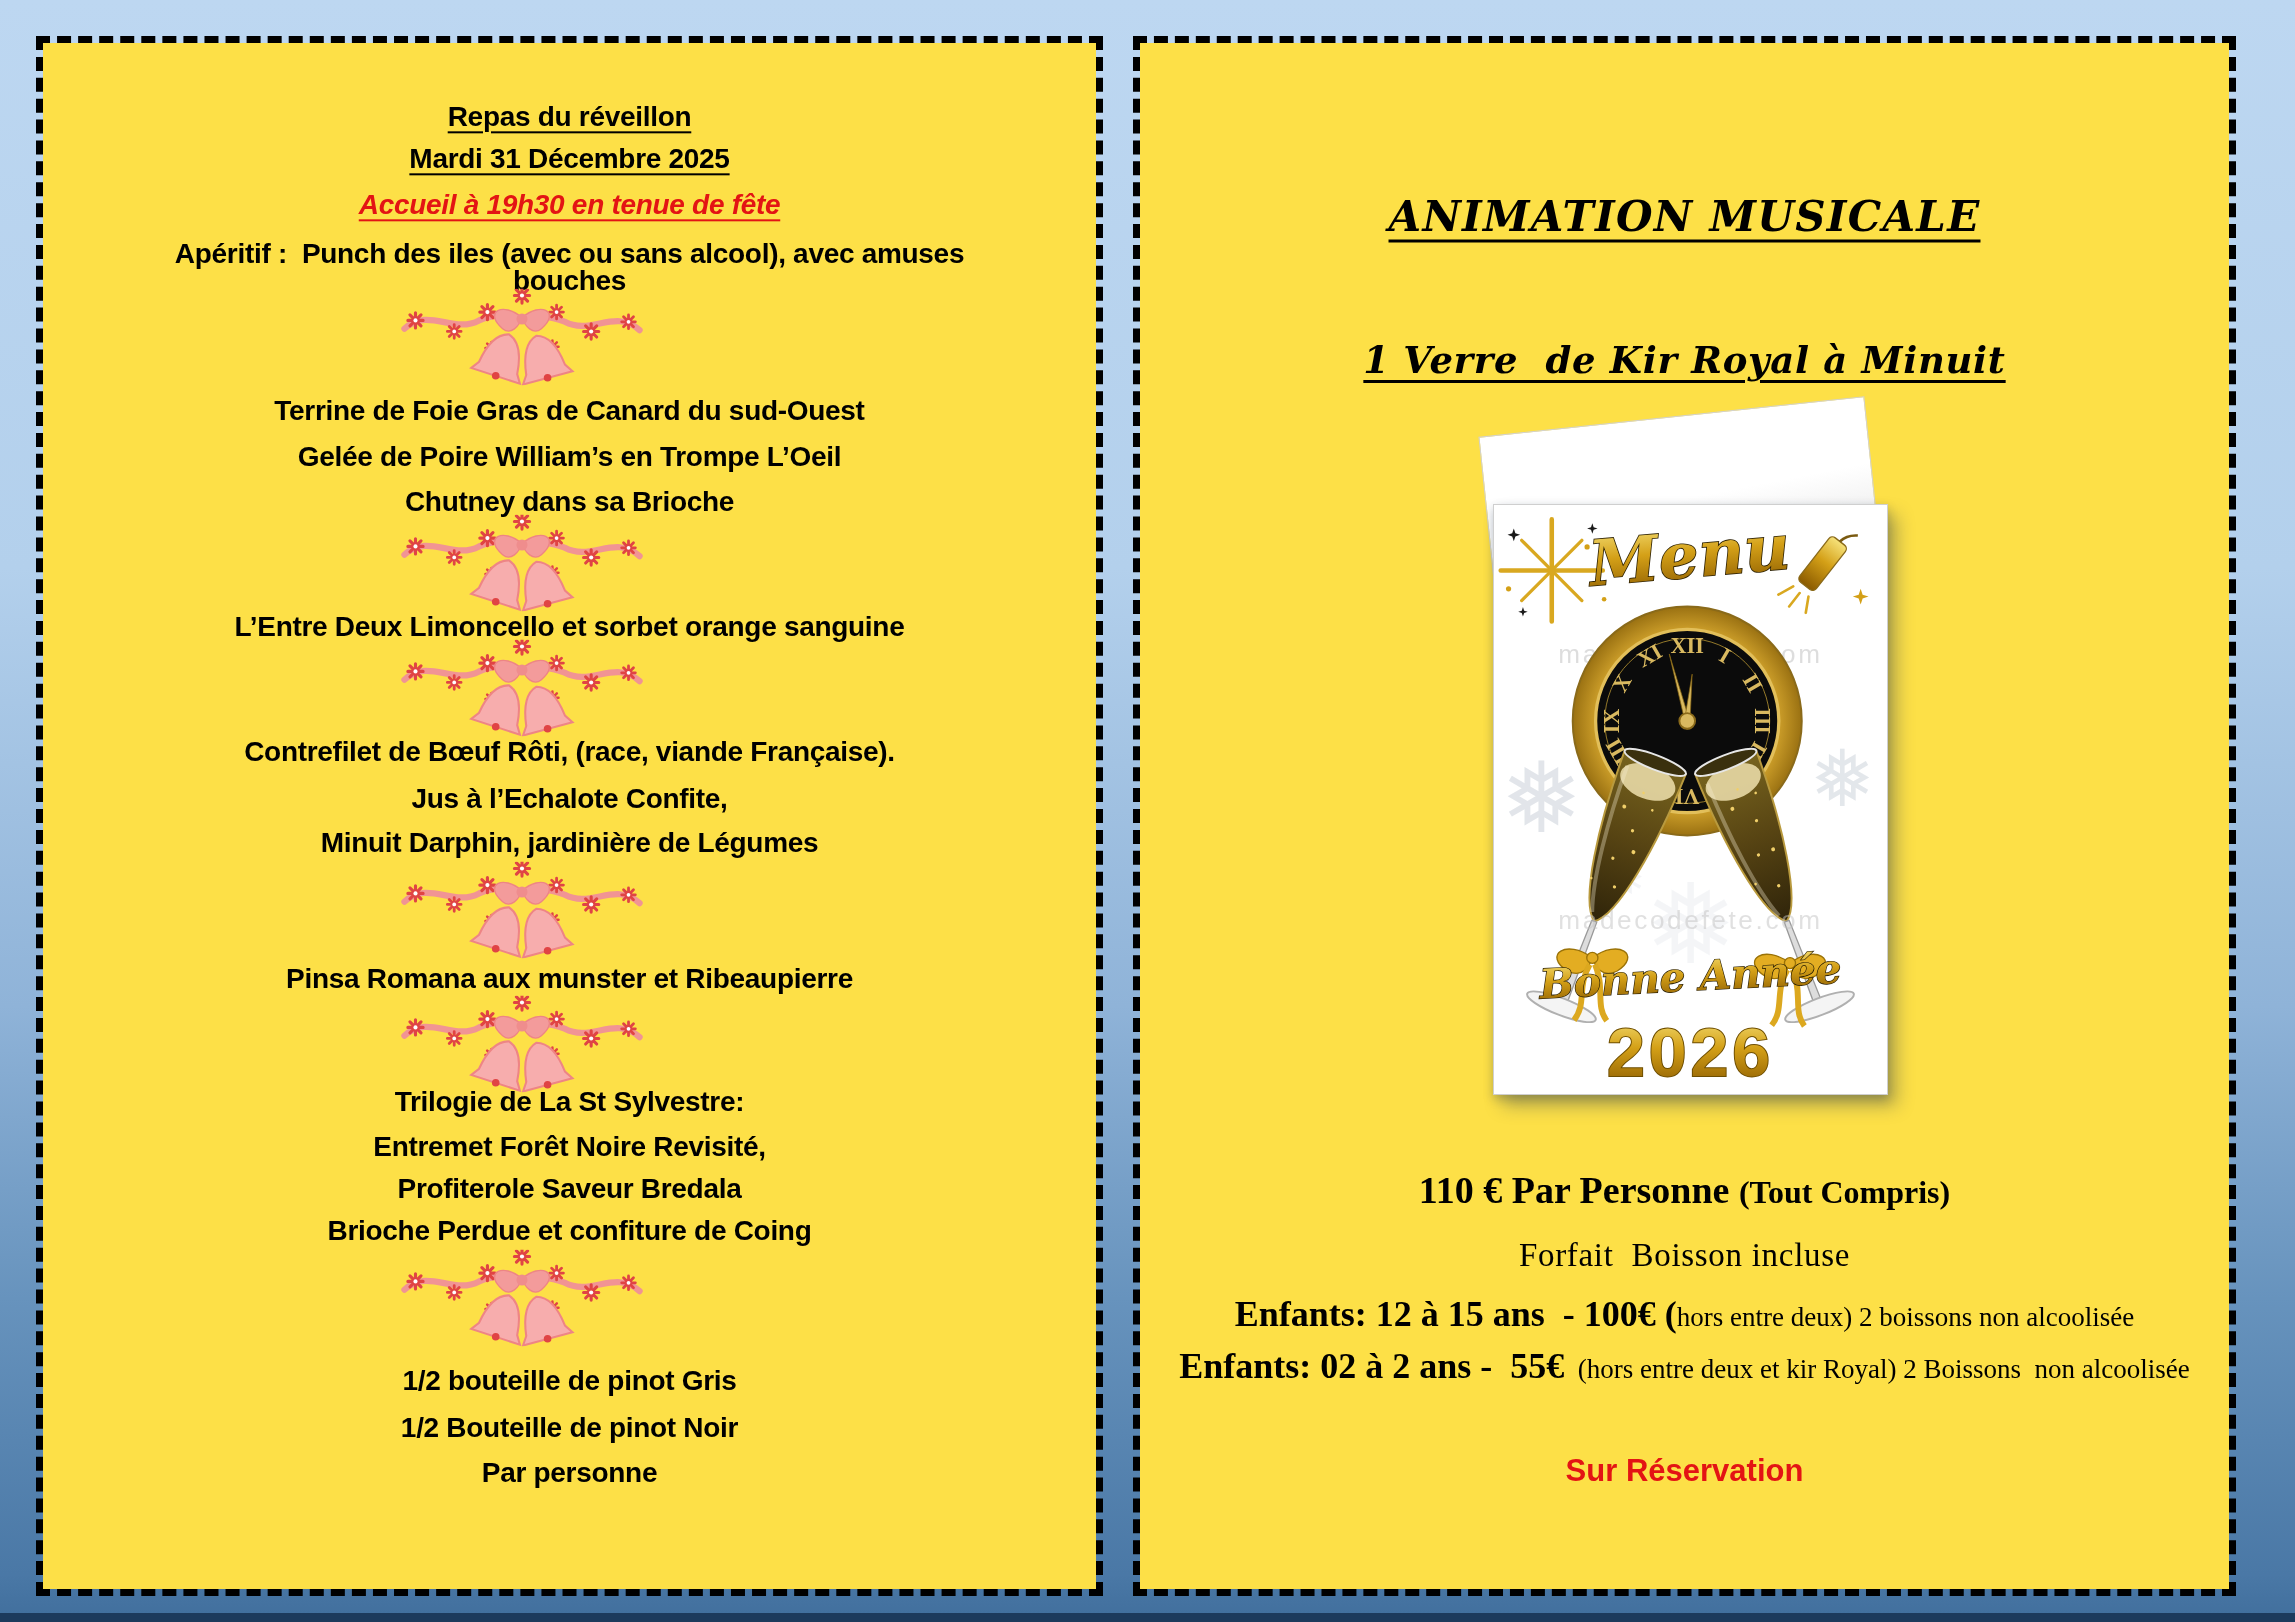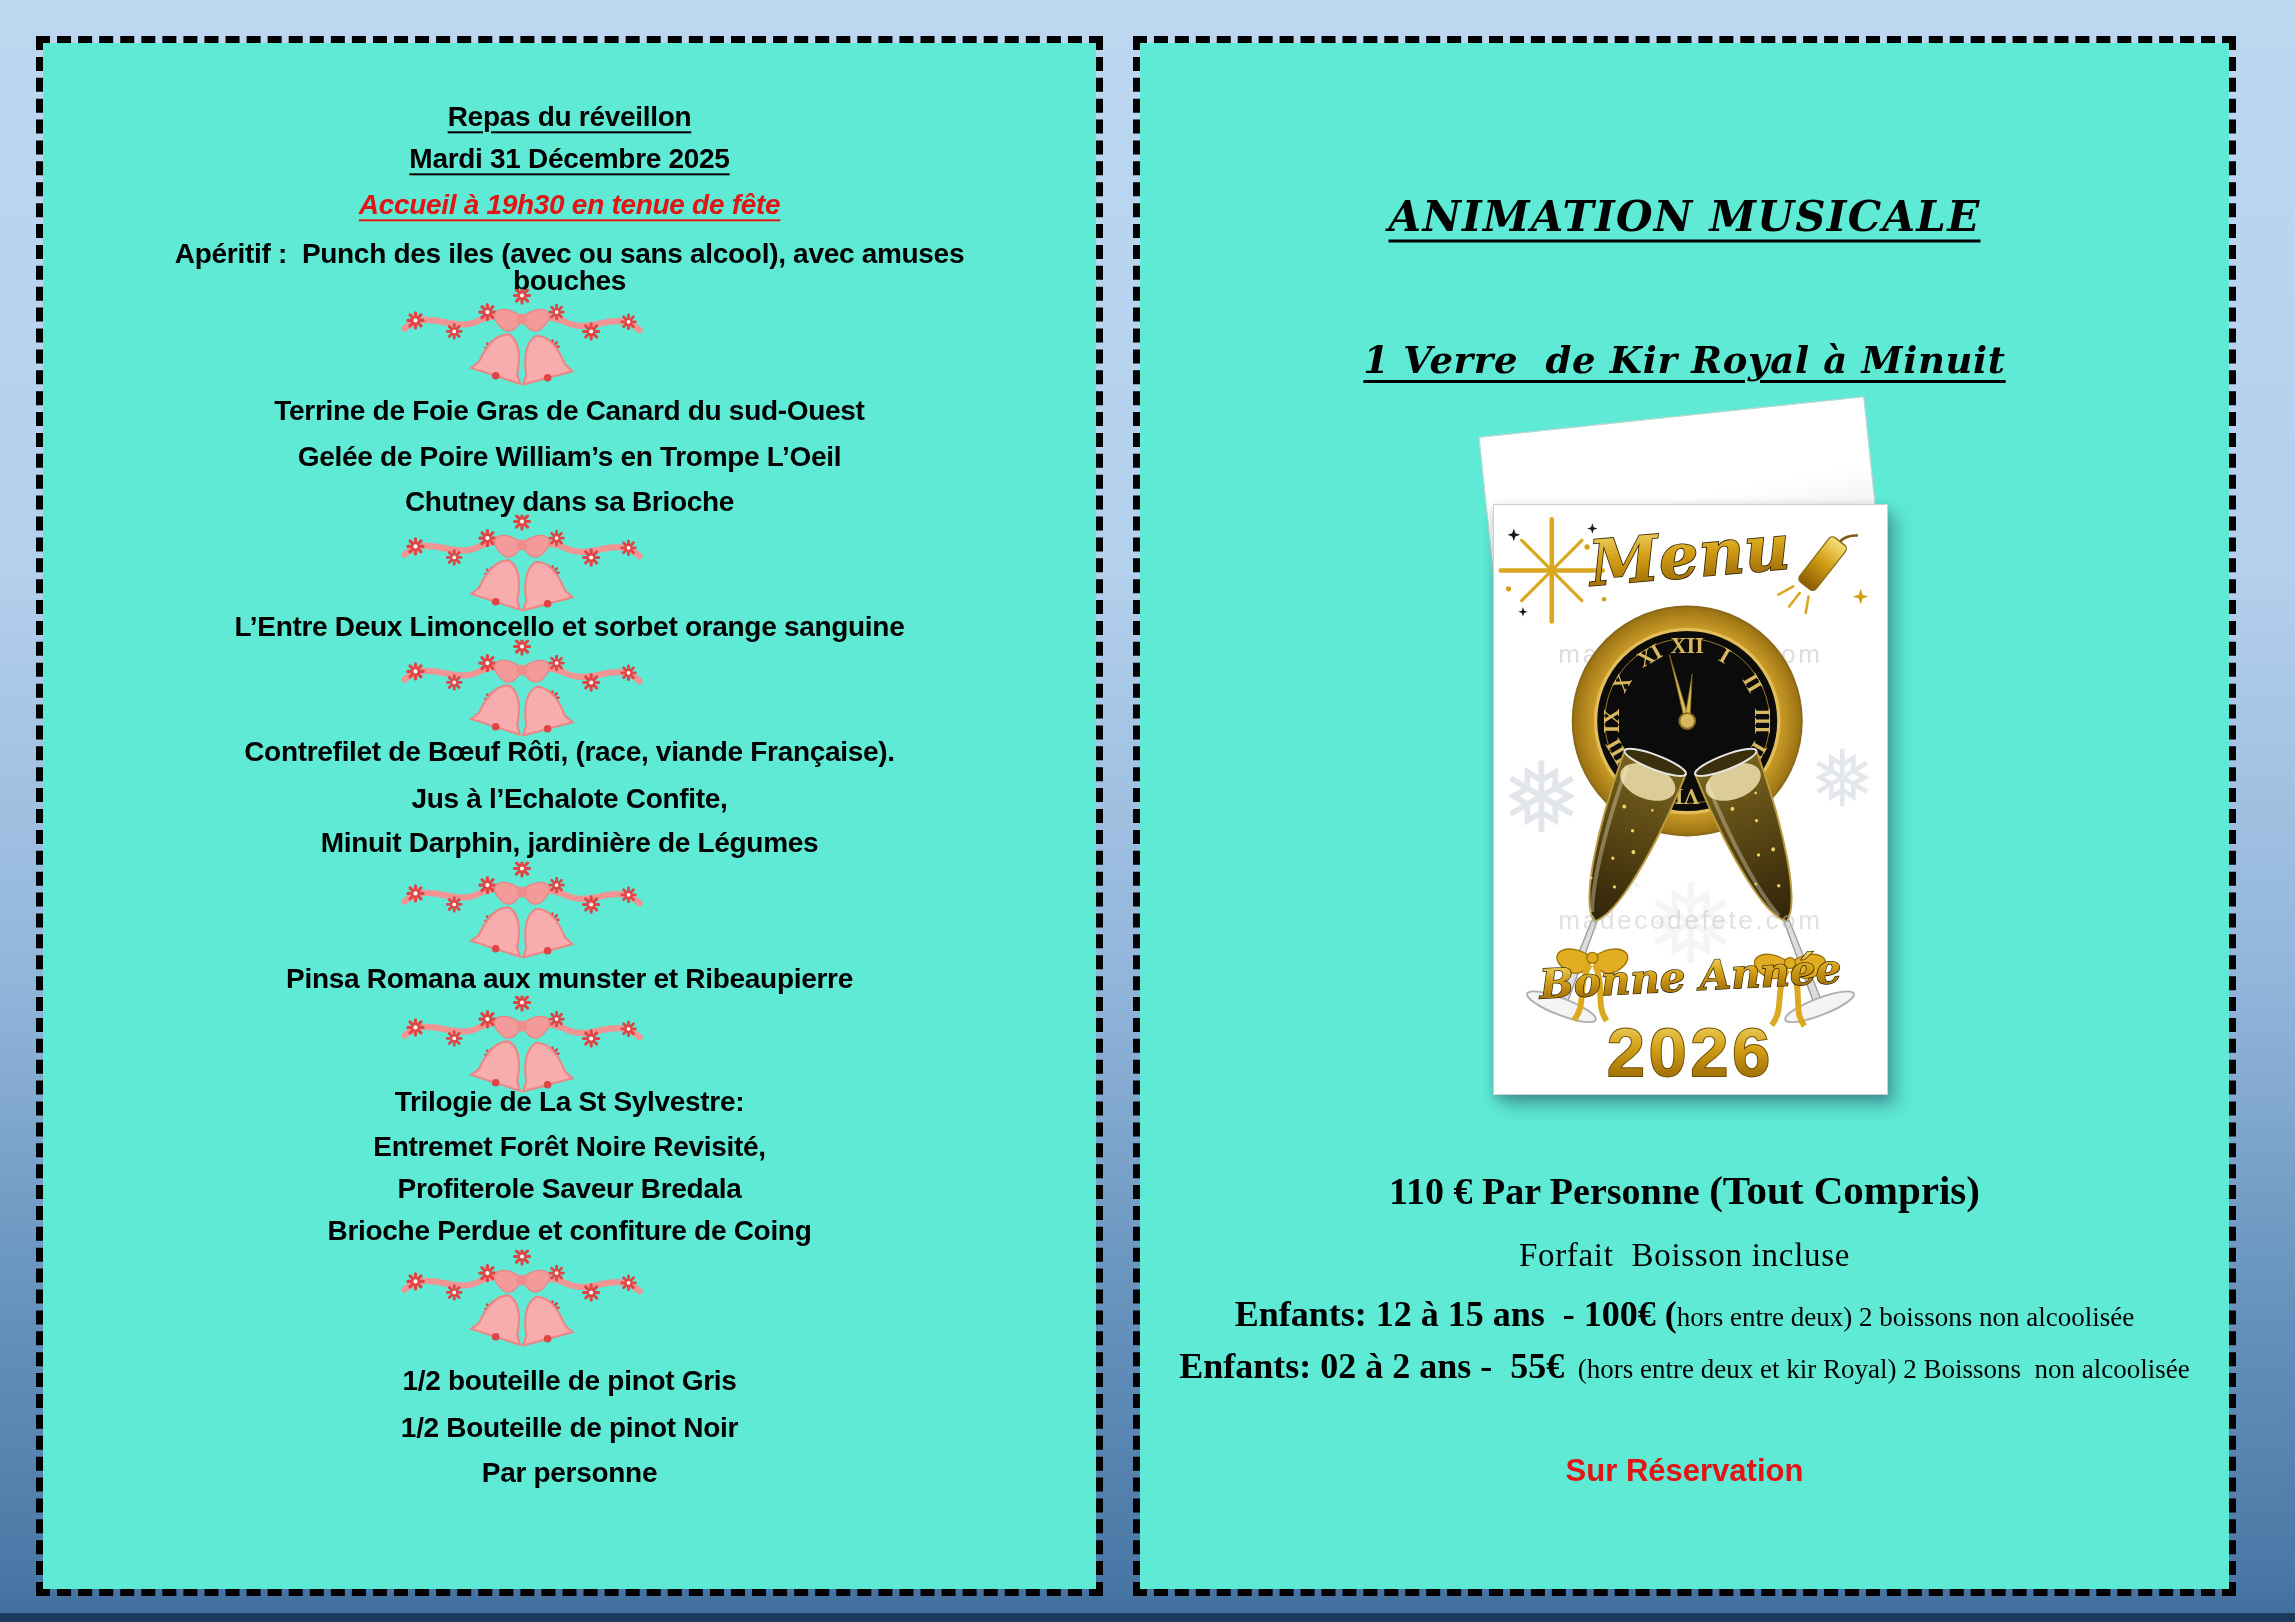--- a/index.html
+++ b/index.html
@@ -3,21 +3,21 @@
 <meta charset="utf-8">
 <style>
   html,body{margin:0;padding:0;}
   body{
     width:2295px;height:1623px;position:relative;overflow:hidden;
     background:linear-gradient(180deg,#bdd7f1 0%,#b3d0ec 35%,#8fb3d8 62%,#6793bd 80%,#4a78a6 97%,#406e9c 100%);
     font-family:"Liberation Sans",sans-serif;
   }
   .bottom-strip{position:absolute;left:0;bottom:0;width:100%;height:10.5px;background:#1c3a5c;}
   .page{
-    position:absolute;top:36px;height:1560px;background:#5eead4;background-clip:padding-box;
+    position:absolute;top:36px;height:1560px;background:#fde047;background-clip:padding-box;
     border:7.2px dashed #000;box-sizing:border-box;
   }
   #page-left{left:36px;width:1067px;}
   #page-right{left:1133px;width:1103px;}
 
   
   .lline{position:absolute;left:15.7px;right:15.7px;text-align:center;color:#000;
     font:700 28px/1.12 "Liberation Sans",sans-serif;letter-spacing:-0.3px;
     transform:translateY(-50%);white-space:pre-wrap;}
   .u{text-decoration:underline;text-decoration-thickness:2px;text-underline-offset:5.2px;}
@@ -25,21 +25,21 @@
   .orn{position:absolute;left:45.5%;transform:translate(-50%,-50%);}
 
   
   .rline{position:absolute;left:11.8px;right:11.8px;text-align:center;color:#000;
     transform:translateY(-50%);white-space:pre-wrap;}
   .rtitle{font:italic 700 42px "DejaVu Serif",serif;letter-spacing:1.3px;
     text-decoration:underline;text-decoration-thickness:2.6px;text-underline-offset:8.5px;}
   .rkir{font:italic 700 37px "DejaVu Serif",serif;letter-spacing:0.7px;
     text-decoration:underline;text-decoration-thickness:2.6px;text-underline-offset:6.5px;}
   .rprice{font:700 38px "Liberation Serif",serif;}
-  .rprice .note{font-size:41px;}
+  .rprice .note{font-size:32px;}
   .rforfait{font:400 33px "Liberation Serif",serif;letter-spacing:0.7px;}
   .rchild{font:400 27px "Liberation Serif",serif;}
   .rchild .strong{font-family:"Liberation Serif",serif;font-weight:700;font-size:36px;}
   .rresa{font:700 31px "Liberation Sans",sans-serif;color:#e31414;}
 
   
   .menu-card{position:absolute;left:353px;top:386px;width:393px;height:667px;}
   .card-back{position:absolute;left:1.3px;top:6.5px;width:386px;height:147px;
     background:linear-gradient(175deg,#ffffff 55%,#e7e7e7 100%);
     border:1.3px solid #d2d2d2;transform:rotate(-6deg);transform-origin:0 100%;}

